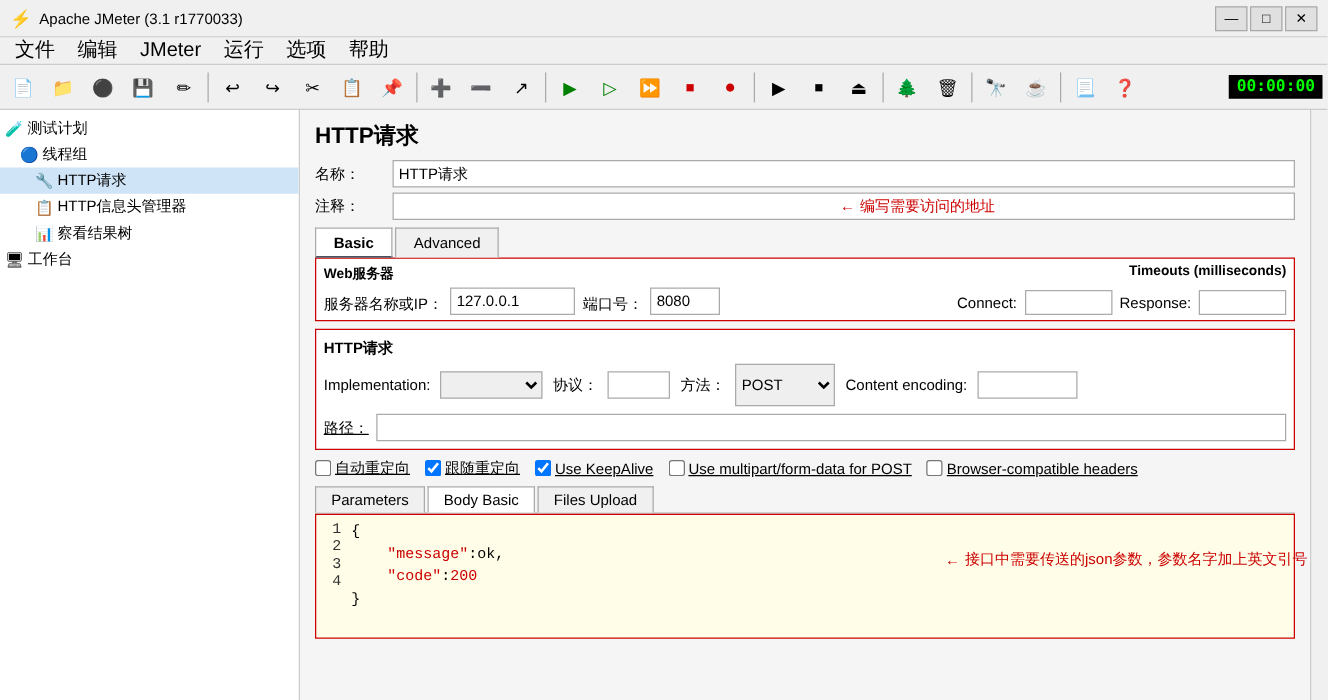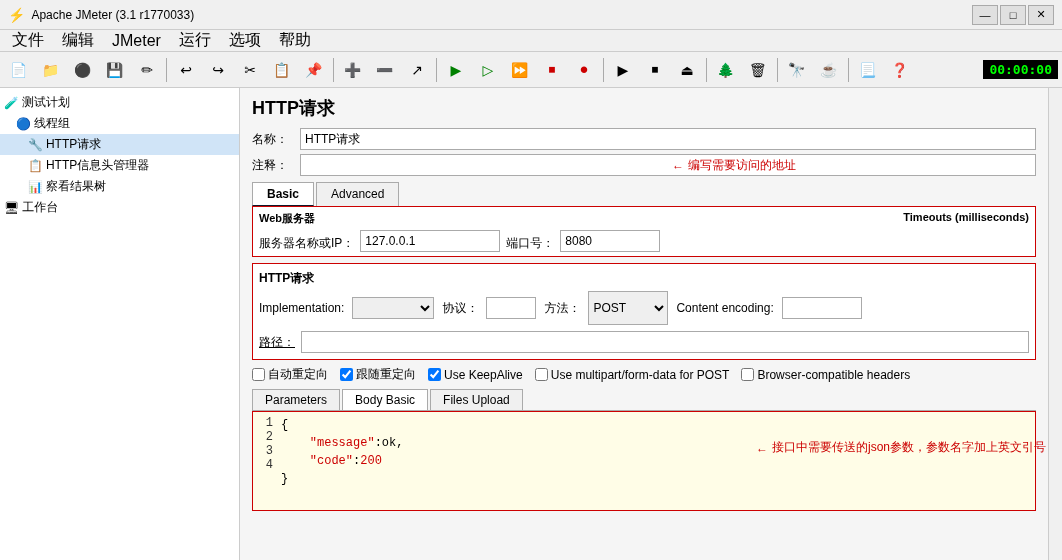--- a/index.html
+++ b/index.html
@@ -125,21 +125,21 @@
     .content-title {
       font-size: 18px;
       font-weight: bold;
       color: #000;
       margin-bottom: 8px;
     }
     .form-row {
       display: flex;
       align-items: center;
       margin-bottom: 4px;
-      gap: 8px;
+      gap: 22px;
     }
     .form-label {
       font-size: 12px;
       color: #000;
       min-width: 40px;
     }
     .form-input {
       flex: 1;
       height: 22px;
       border: 1px solid #aaa;
@@ -211,20 +211,21 @@
       border: 1px solid #aaa;
       padding: 0 4px;
       font-size: 12px;
     }
     .checkbox-row {
       display: flex;
       align-items: center;
       gap: 12px;
       margin-bottom: 6px;
       flex-wrap: wrap;
+      text-decoration: underline;
     }
     .checkbox-item {
       display: flex;
       align-items: center;
       gap: 3px;
       font-size: 12px;
     }
     
     .sub-tab-bar {
       display: flex;
@@ -418,23 +419,29 @@
       <div class="tab">Advanced</div>
     </div>
 
     <div class="top-area">
       <div class="server-timeouts-row">
         <span class="server-block">Web服务器</span>
         <span class="timeouts-block">Timeouts (milliseconds)</span>
       </div>
       <div class="fields-row">
         <span class="server-label">服务器名称或IP：</span>
-        <input class="server-input" style="width: 140px;" type="text" value="127.0.0.1">
+        <input class="server-input" style="width: 100px;" type="text" value="127.0.0.1">
         <span class="server-label">端口号：</span>
-        <input class="server-input" style="width: 100px;" type="text" value="8080">
+        <input class="server-input" style="width: 56px;" type="text" value="8080">
+        <div class="timeout-fields">
+          <span>Connect:</span>
+          <input class="sm-input" type="text" style="">
+          <span>Response:</span>
+          <input class="sm-input" type="text" style="">
+        </div>
       </div>
     </div>
 
     <div class="http-req-section">
       <div class="panel-section-label">HTTP请求</div>
       <div class="impl-row">
         <span class="impl-label">Implementation:</span>
         <select class="impl-select">
           <option value=""></option>
           <option>HttpClient4</option>

